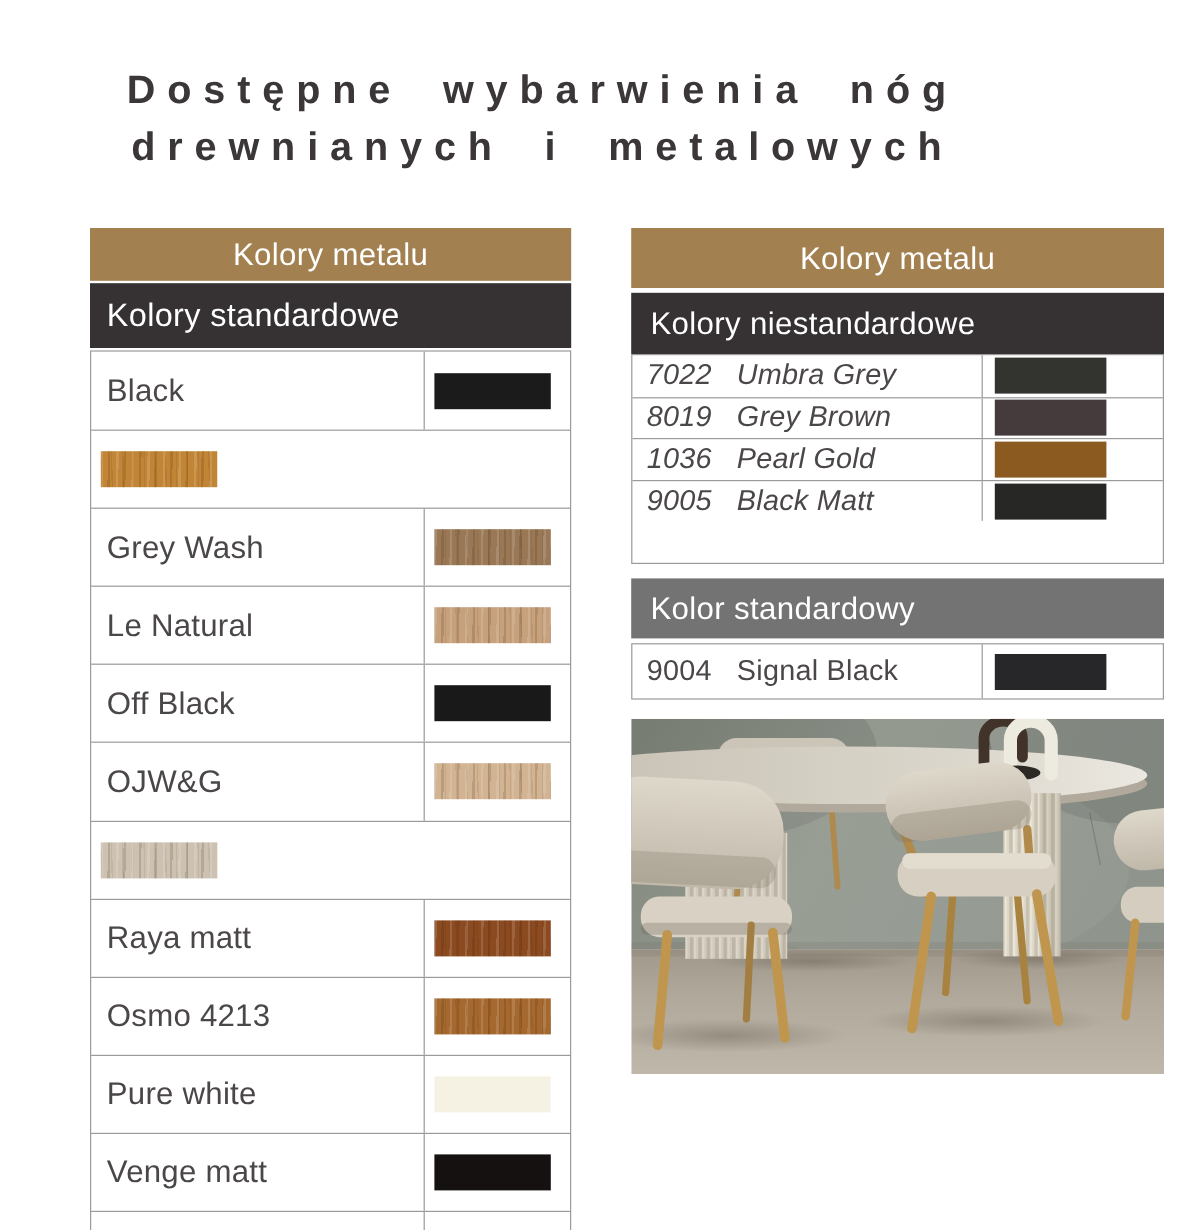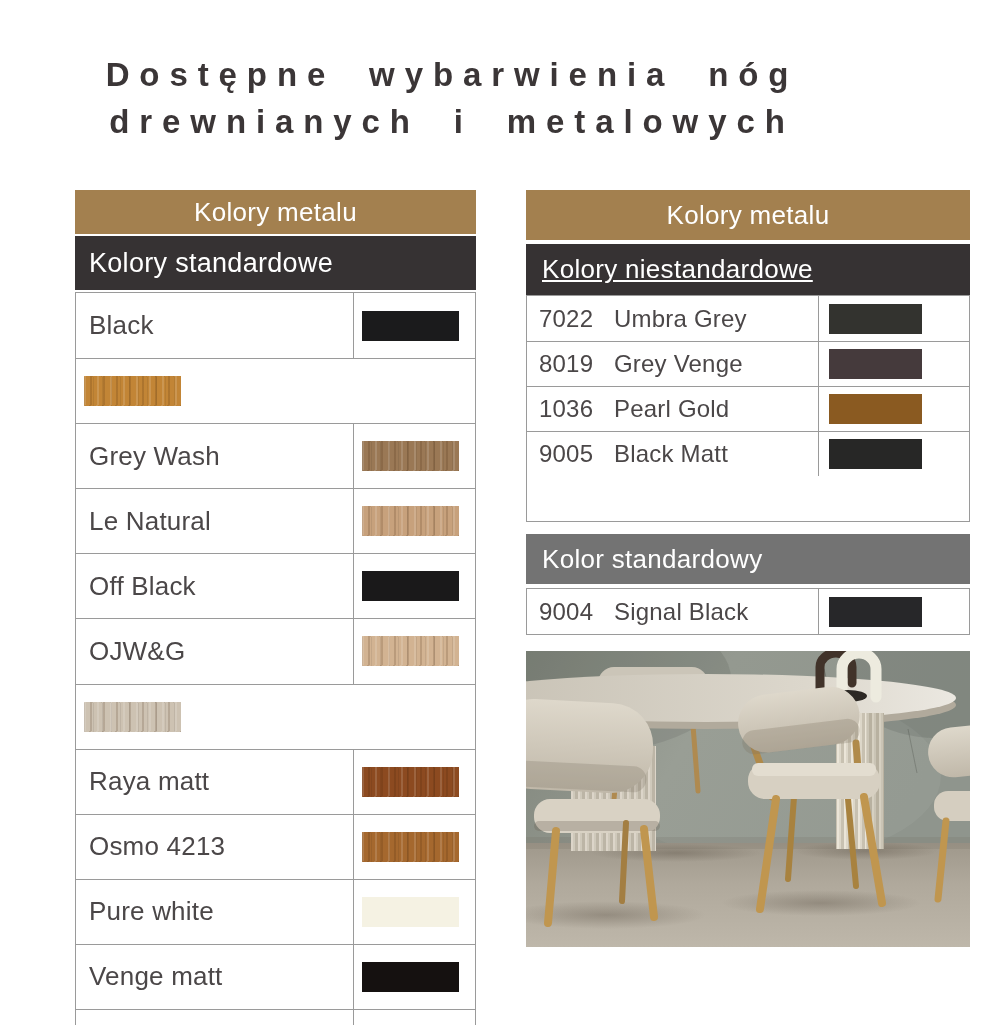--- a/index.html
+++ b/index.html
@@ -30,21 +30,21 @@
   }
   .col-left .hdr-dark{height:54px;font-size:27px;padding-left:14px;}
   .col-right .hdr-dark{height:51px;font-size:26px;padding-left:16px;}
   .banner{margin-top:12px;height:50px !important;}
 
   .rows{
     border:1px solid var(--border-c,#9a9a9a);
     box-sizing:border-box;display:grid;background:#fff;
   }
   #wood-rows{margin-top:2px;height:783px;grid-template-rows:repeat(12,1fr);}
-  #metal-rows{height:227px;grid-template-rows:repeat(5,1fr);}
+  #metal-rows{height:175px;grid-template-rows:repeat(5,1fr);font-style:italic;}
   #metal-standard-rows{margin-top:4px;height:47px;grid-template-rows:1fr;}
 
   .wrow,.mrow{display:flex;align-items:stretch;min-height:0;}
   .wrow + .wrow,.mrow + .mrow{border-top:1px solid var(--border-c,#9a9a9a);}
 
   .wlabel{
     width:278px;box-sizing:border-box;border-right:1px solid var(--border-c,#9a9a9a);
     display:flex;align-items:center;padding-left:13px;
     font-size:26px;color:var(--label-c,#4b4748);letter-spacing:0.2px;
   }
@@ -153,35 +153,35 @@
         <div class="wlabel">Vivaldi</div>
         <div class="swcell">
           <div class="swatch grain" style="background: rgb(70, 41, 26);"></div>
         </div>
       </div>
     </div>
 </section>
 
 <section class="col-right">
   <div class="hdr-brown" style="background: rgb(163, 128, 79);">Kolory metalu</div>
-  <div class="hdr-dark" style="background: rgb(54, 50, 51); text-decoration: underline;">Kolory niestandardowe</div>
+  <div class="hdr-dark" style="background: rgb(54, 50, 51);">Kolory niestandardowe</div>
   <div class="rows" id="metal-rows">
       <div class="mrow">
         <div class="mlabel">
           <span class="mcode">7022</span>
           <span>Umbra Grey</span>
         </div>
         <div class="swcell">
           <div class="swatch" style="background: rgb(51, 51, 47);"></div>
         </div>
       </div>
       <div class="mrow">
         <div class="mlabel">
           <span class="mcode">8019</span>
-          <span>Grey Venge</span>
+          <span>Grey Brown</span>
         </div>
         <div class="swcell">
           <div class="swatch" style="background: rgb(69, 58, 60);"></div>
         </div>
       </div>
       <div class="mrow">
         <div class="mlabel">
           <span class="mcode">1036</span>
           <span>Pearl Gold</span>
         </div>

